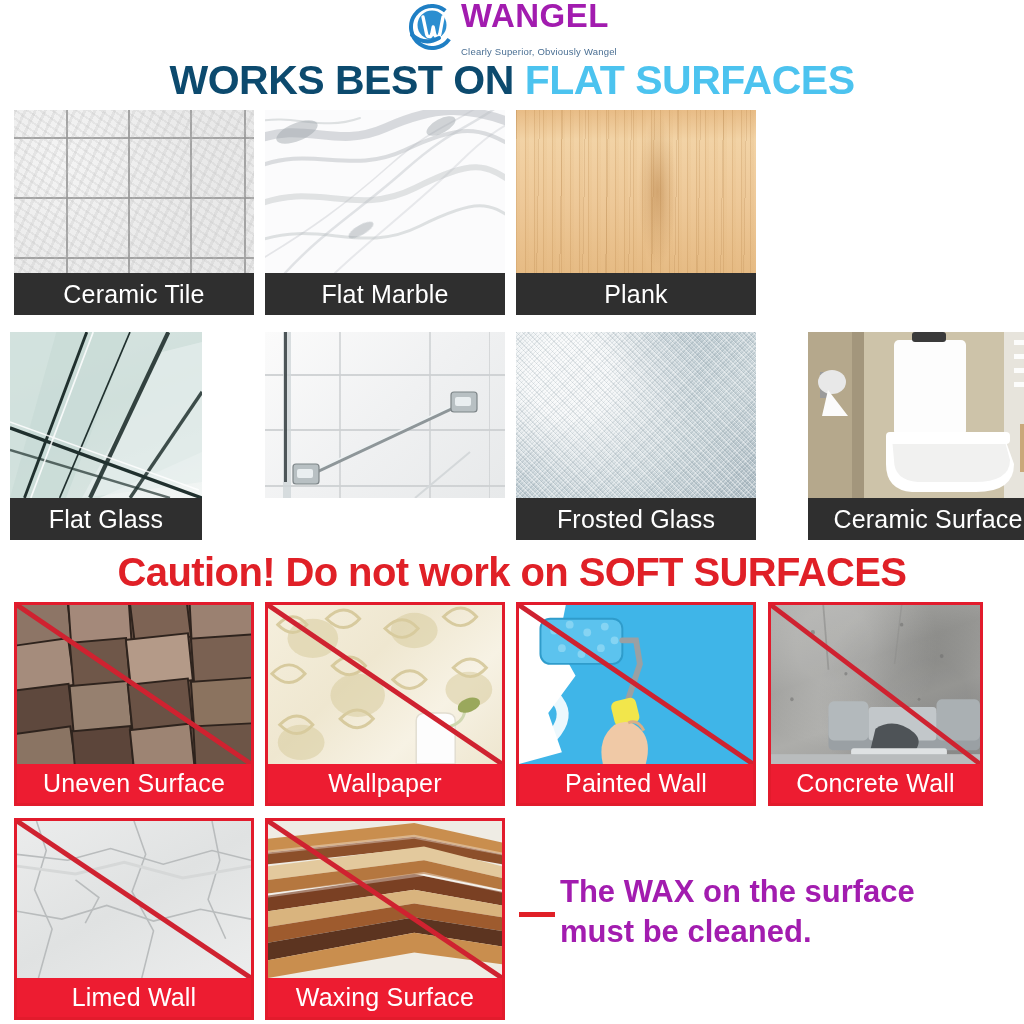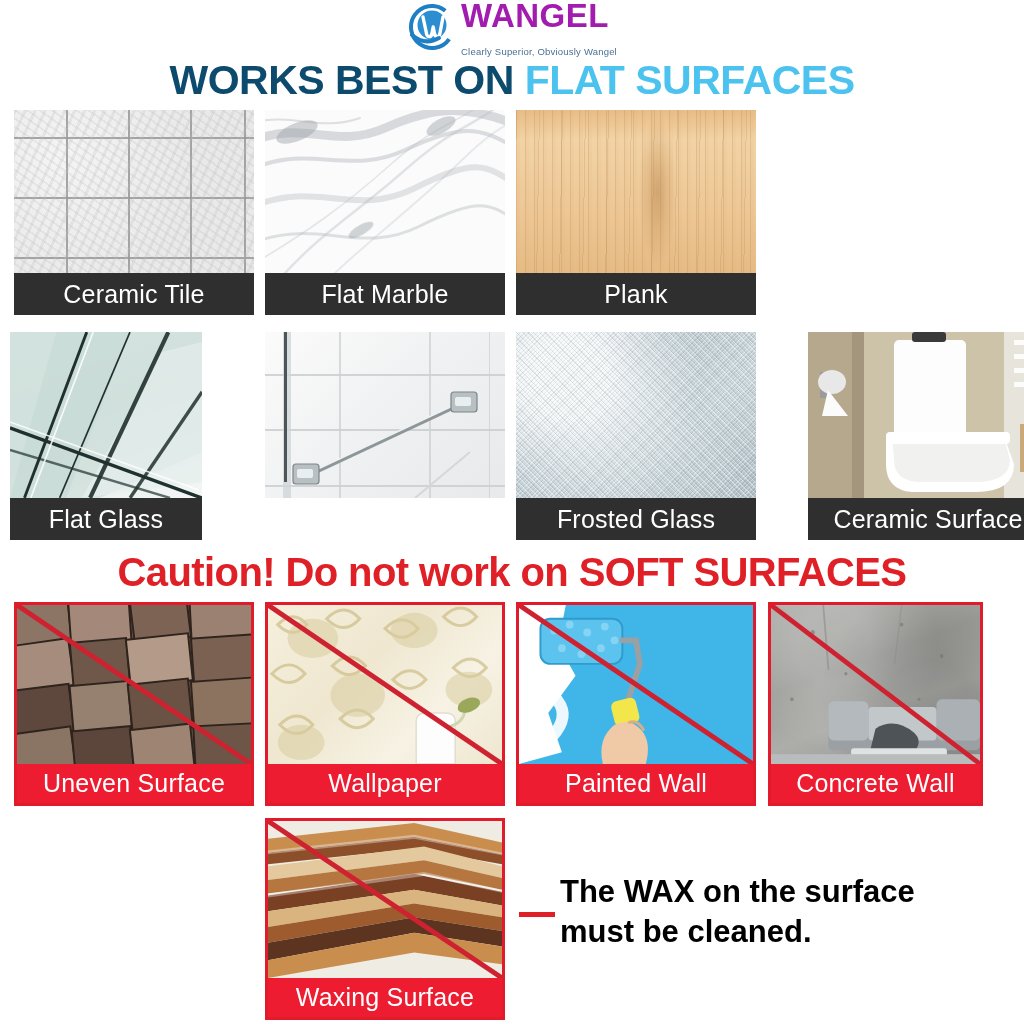--- a/index.html
+++ b/index.html
@@ -172,21 +172,21 @@
   .tex-limed { background: linear-gradient(150deg,#ebecec 0%, #e0e2e2 50%, #eceded 100%); }
   .tex-limed svg { position:absolute; inset:0; width:100%; height:100%; }
 
   
   .tex-wax { background: linear-gradient(180deg,#f0ede6 0%, #e6e1d7 100%); }
   .tex-wax svg { position:absolute; inset:0; width:100%; height:100%; }
 
   
   .wax-note {
     position: absolute; left: 560px; top: 872px; width: 460px;
-    color: #000000; font-size: 31px; font-weight: bold; line-height: 1.28;
+    color: #a21caf; font-size: 31px; font-weight: bold; line-height: 1.28;
   }
   .wax-dash {
     position: absolute; left: 519px; top: 912px; width: 36px; height: 5px;
     background: #e02027;
   }
 </style>
 </head>
 <body>
 
 <div class="page">
@@ -464,20 +464,43 @@
           <rect x="0" y="152" width="240" height="10" fill="#b9bcbd"></rect>
         </svg>
       </div>
       <svg class="strike" viewBox="0 0 240 162" preserveAspectRatio="none">
         <line x1="0" y1="0" x2="240" y2="162" stroke="#cf2230" stroke-width="5"></line>
       </svg>
     </div>
     <div class="label-bar">Concrete Wall</div>
   </div>
 
+  <div class="cell bad" style="left:14px; top:818px; width:240px; height:202px;">
+    <div class="thumb" style="height:160px;">
+      <div class="tex tex-limed">
+        <svg viewBox="0 0 240 160" preserveAspectRatio="none">
+          <g stroke="#b9bcbd" fill="none" stroke-width="1.6">
+            <path d="M0 34 L52 40 L96 28 L150 44 L200 30 L240 40"></path>
+            <path d="M20 0 L30 30 L18 70 L36 110 L22 160"></path>
+            <path d="M120 0 L132 34 L118 72 L140 112 L128 160"></path>
+            <path d="M0 92 L46 100 L92 86 L140 102 L188 90 L240 100"></path>
+            <path d="M200 0 L208 40 L196 80 L214 120"></path>
+            <path d="M60 60 L84 78 L70 104"></path>
+          </g>
+          <g stroke="#d6d8d8" fill="none" stroke-width="3">
+            <path d="M0 46 L60 54 L110 42 L170 58 L240 46"></path>
+          </g>
+        </svg>
+      </div>
+      <svg class="strike" viewBox="0 0 240 160" preserveAspectRatio="none">
+        <line x1="0" y1="0" x2="240" y2="160" stroke="#cf2230" stroke-width="5"></line>
+      </svg>
+    </div>
+    <div class="label-bar">Limed Wall</div>
+  </div>
 
   <div class="cell bad" style="left:265px; top:818px; width:240px; height:202px;">
     <div class="thumb" style="height:160px;">
       <div class="tex tex-wax">
         <svg viewBox="0 0 240 160" preserveAspectRatio="none">
           <rect width="240" height="160" fill="#efece4"></rect>
           <g>
             <polygon points="0,18 150,2 240,22 240,34 150,16 0,32" fill="#c98e4e"></polygon>
             <polygon points="0,32 150,16 240,34 240,44 150,28 0,44" fill="#8c4f2a"></polygon>
             <polygon points="0,46 160,26 240,46 240,58 160,40 0,60" fill="#e3c99d"></polygon>

